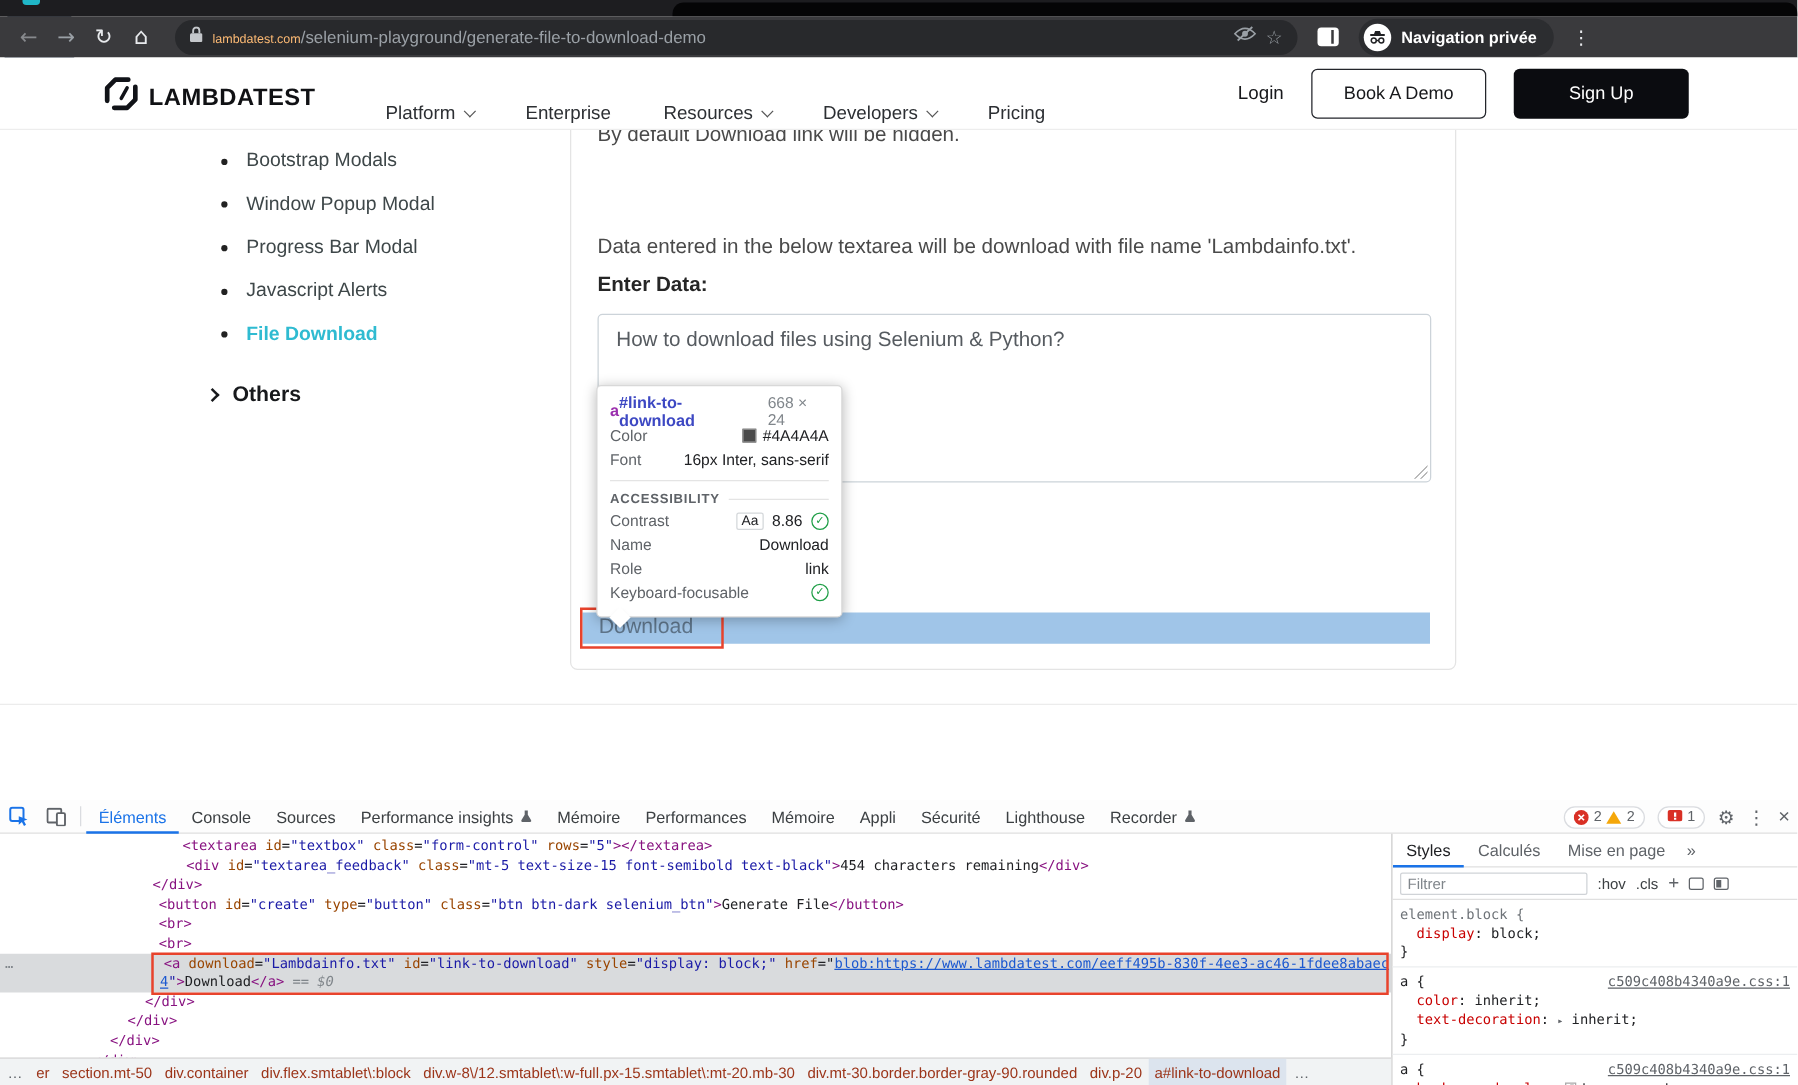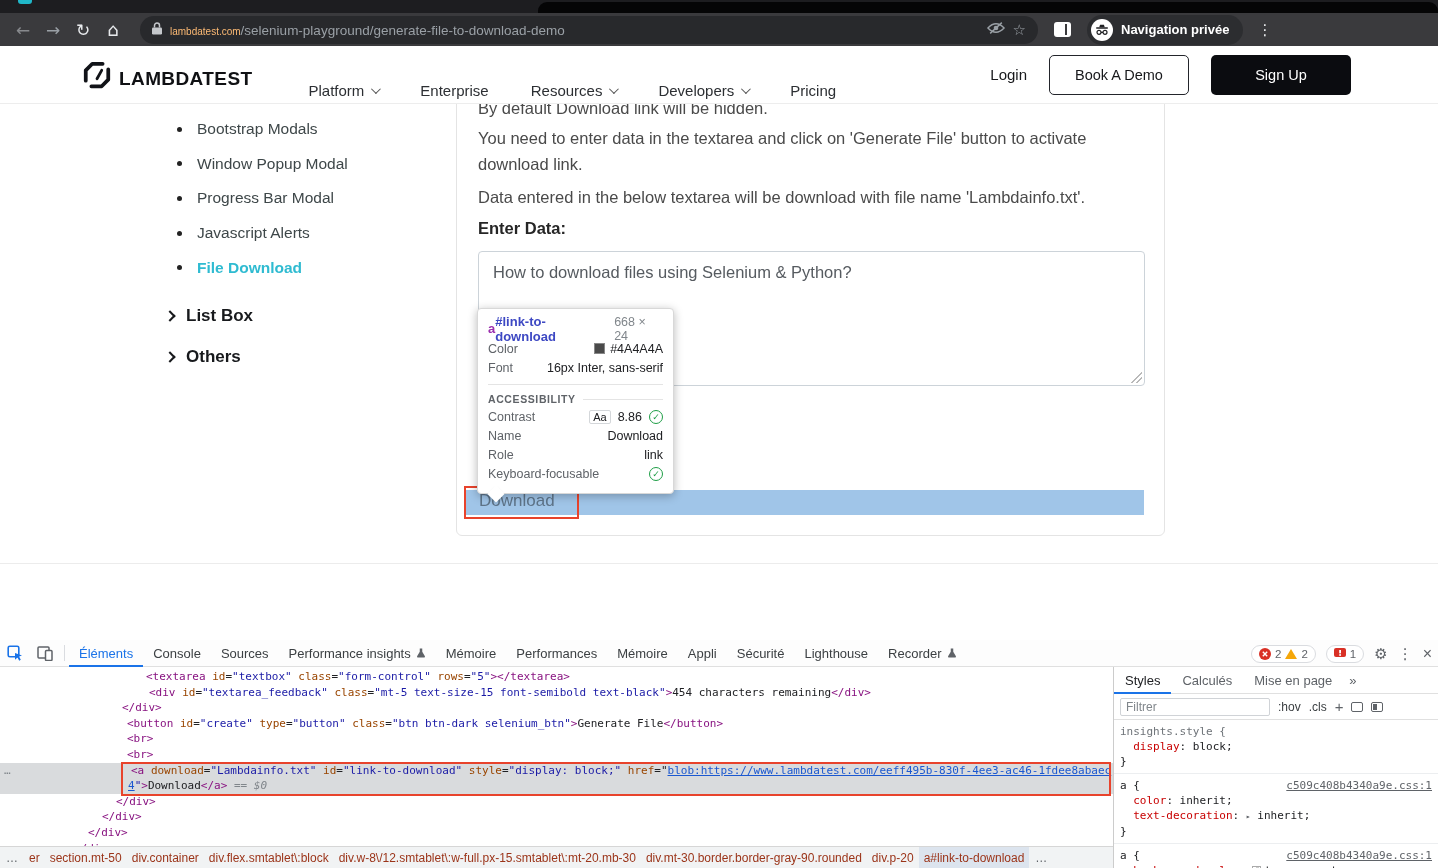--- a/index.html
+++ b/index.html
@@ -229,31 +229,26 @@
   <div class="side-li">
       <span class="bullet"></span>
       <span>Javascript Alerts</span>
     </div>
   <div class="side-li active">
       <span class="bullet"></span>
       <span>File Download</span>
     </div>
   <div class="group">
       <span class="chev-r"></span>
-      <span>List Box</span>
-    </div>
-  <div class="group">
-      <span class="chev-r"></span>
       <span>Others</span>
     </div>
 </div>
 
 <div id="contentbox" class="abs">
   <p id="p1">By default Download link will be hidden.</p>
-  <p id="p2">You need to enter data in the textarea and click on 'Generate File' button to activate download link.</p>
   <p id="p3">Data entered in the below textarea will be download with file name 'Lambdainfo.txt'.</p>
   <div id="enterdata">Enter Data:</div>
   <div id="ta">
     <span>How to download files using Selenium &amp; Python?</span>
     <span class="rsz"></span>
   </div>
 </div>
 
 <div id="dl-bar" class="abs">
   <span id="dl-text">Download</span>
@@ -440,21 +435,21 @@
     <div id="st-filterrow">
       <span id="st-filter">Filtrer</span>
       <span class="st-tool">:hov</span>
       <span class="st-tool">.cls</span>
       <span class="st-plus">+</span>
       <span class="ico-sq"></span>
       <span class="ico-sq dock"></span>
     </div>
     <div id="st-rules">
       <div class="rule">
-        <div><span class="sel-gray">insights.style {</span></div>
+        <div><span class="sel-gray">element.block {</span></div>
         <div>&nbsp;&nbsp;<span class="prop">display</span><span>: block;</span></div>
         <div><span>}</span></div>
       </div>
       <div class="rule">
         <span class="csslink">c509c408b4340a9e.css:1</span>
         <div><span>a {</span></div>
         <div>&nbsp;&nbsp;<span class="prop">color</span><span>: inherit;</span></div>
         <div>&nbsp;&nbsp;<span class="prop">text-decoration</span><span>: </span><span class="exp">▸</span><span> inherit;</span></div>
         <div><span>}</span></div>
       </div>

